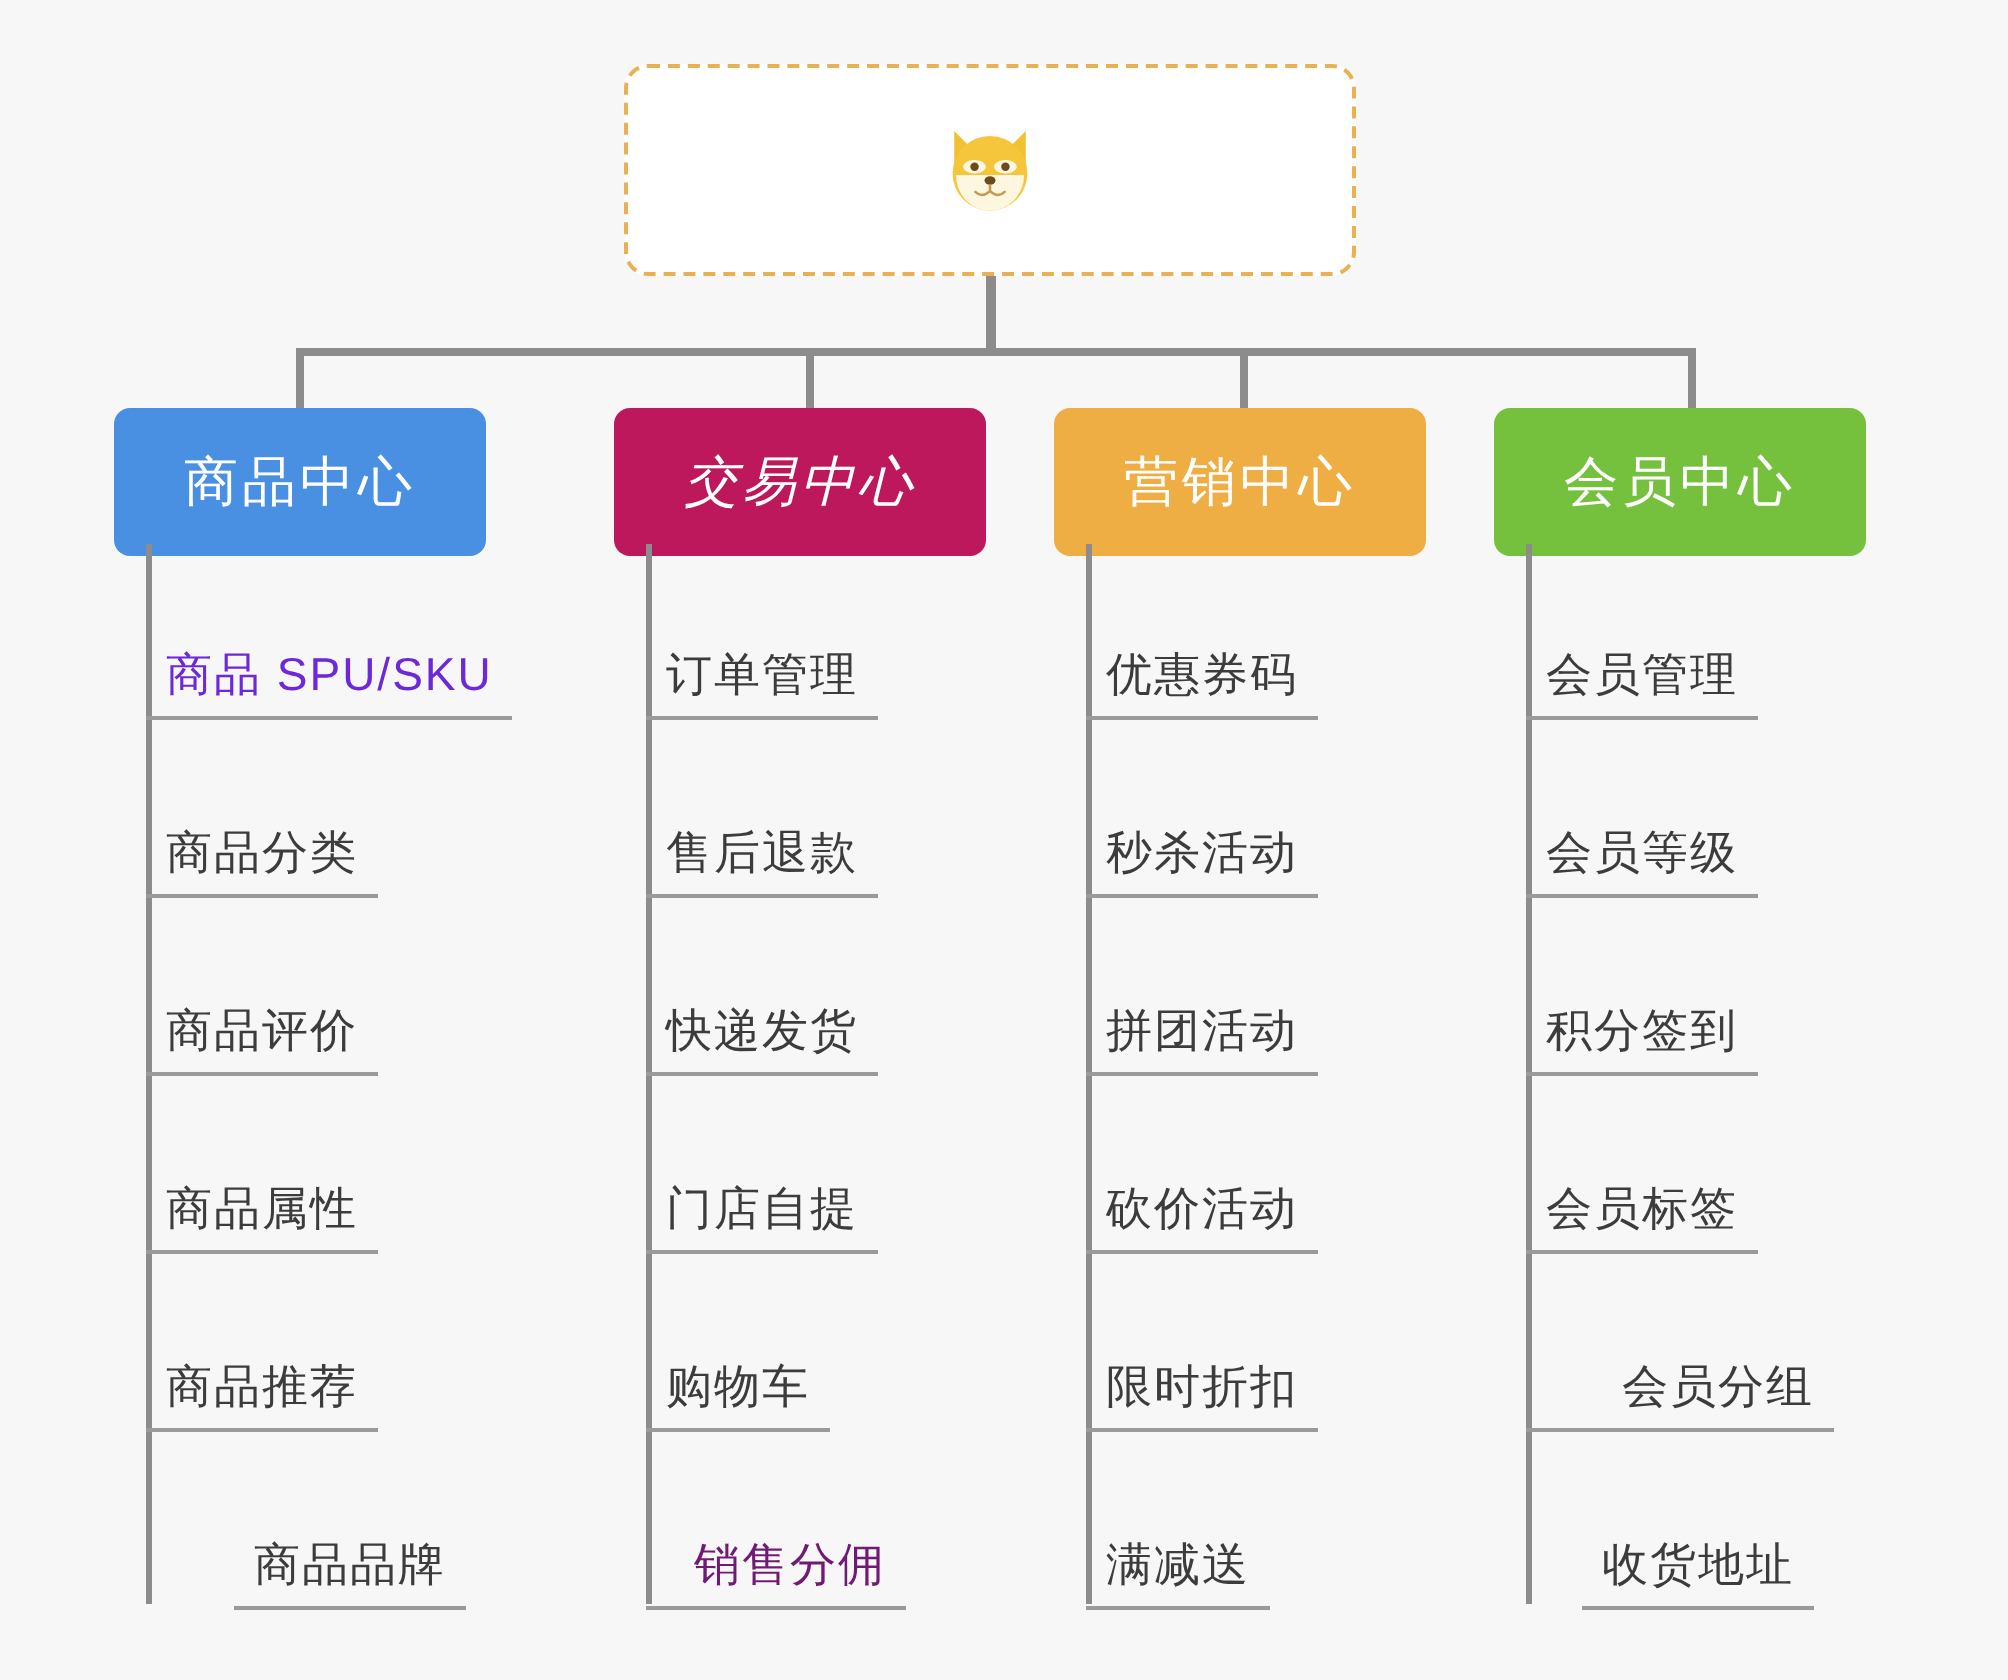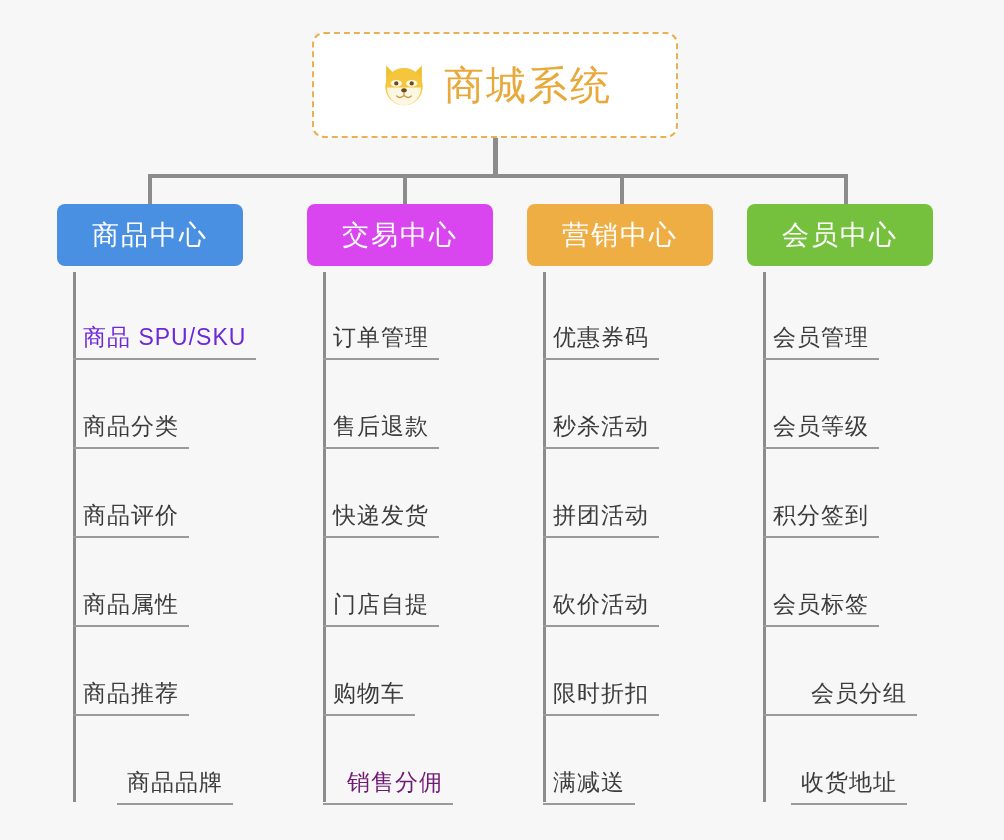--- a/index.html
+++ b/index.html
@@ -59,21 +59,21 @@
 
   
   .column {
     position: absolute;
     top: 204px;
   }
   .col-header {
     position: absolute;
     left: 0;
     top: 0;
-    height: 62px;
+    height: 74px;
     border-radius: 8px;
     display: flex;
     align-items: center;
     justify-content: center;
     color: #ffffff;
     font-size: 27px;
     letter-spacing: 2px;
     box-sizing: border-box;
   }
   .col-trunk {
@@ -111,21 +111,20 @@
         <path d="M9 36 a23 23 0 0 0 46 0 a23 23 0 0 1 -46 0 Z" fill="#f5c63b"></path>
         <path d="M11 35 h42 a21 22 0 0 1 -42 0 Z" fill="#fdf6e0"></path>
         <ellipse cx="22.5" cy="30" rx="7" ry="4.2" fill="#fdf6e0"></ellipse>
         <ellipse cx="41.5" cy="30" rx="7" ry="4.2" fill="#fdf6e0"></ellipse>
         <ellipse cx="22.5" cy="30" rx="2.6" ry="2.6" fill="#6b4a1b"></ellipse>
         <ellipse cx="41.5" cy="30" rx="2.6" ry="2.6" fill="#6b4a1b"></ellipse>
         <ellipse cx="32" cy="38.5" rx="3.4" ry="2.6" fill="#6b4a1b"></ellipse>
         <path d="M32 41.5 v3.5 M32 45 q-5 4.5 -9 0.5 M32 45 q5 4.5 9 0.5" stroke="#c79a4e" stroke-width="1.6" fill="none" stroke-linecap="round"></path>
       </svg>
     </div>
-    <div class="root-title" style="color: rgb(232, 169, 58);">商城系统</div>
   </div>
 
   <div class="conn conn-v" style="left: 493px; top: 138px; width: 5px; height: 40px; background: rgb(140, 140, 140);"></div>
   <div class="conn conn-h" style="left: 148px; top: 174px; width: 700px; height: 4px; background: rgb(140, 140, 140);"></div>
   <div class="conn conn-v" style="left: 148px; top: 174px; width: 4px; height: 34px; background: rgb(140, 140, 140);"></div>
   <div class="conn conn-v" style="left: 403px; top: 174px; width: 4px; height: 34px; background: rgb(140, 140, 140);"></div>
   <div class="conn conn-v" style="left: 620px; top: 174px; width: 4px; height: 34px; background: rgb(140, 140, 140);"></div>
   <div class="conn conn-v" style="left: 844px; top: 174px; width: 4px; height: 34px; background: rgb(140, 140, 140);"></div>
 
   <div class="column" style="left:57px;">
@@ -145,21 +144,21 @@
       </div>
     <div class="leaf" style="left:16px; top:452px; height:60px;">
         <span class="leaf-label" style="color: rgb(60, 60, 60); border-bottom-color: rgb(154, 154, 154);">商品推荐</span>
       </div>
     <div class="leaf" style="left:16px; top:541px; height:60px;margin-left:44px;">
         <span class="leaf-label" style="color: rgb(60, 60, 60); border-bottom-color: rgb(154, 154, 154);">商品品牌</span>
       </div>
   </div>
 
   <div class="column" style="left:307px;">
-    <div class="col-header" style="background: #d946ef; width: 186px;">交易中心</div>
+    <div class="col-header" style="background: #be185d; width: 186px; font-style: italic;">交易中心</div>
     <div class="col-trunk" style="left: 16px; top: 68px; height: 530px; background: rgb(140, 140, 140);"></div>
     <div class="leaf" style="left:16px; top:96px; height:60px;">
         <span class="leaf-label" style="color: rgb(60, 60, 60); border-bottom-color: rgb(154, 154, 154);">订单管理</span>
       </div>
     <div class="leaf" style="left:16px; top:185px; height:60px;">
         <span class="leaf-label" style="color: rgb(60, 60, 60); border-bottom-color: rgb(154, 154, 154);">售后退款</span>
       </div>
     <div class="leaf" style="left:16px; top:274px; height:60px;">
         <span class="leaf-label" style="color: rgb(60, 60, 60); border-bottom-color: rgb(154, 154, 154);">快递发货</span>
       </div>

